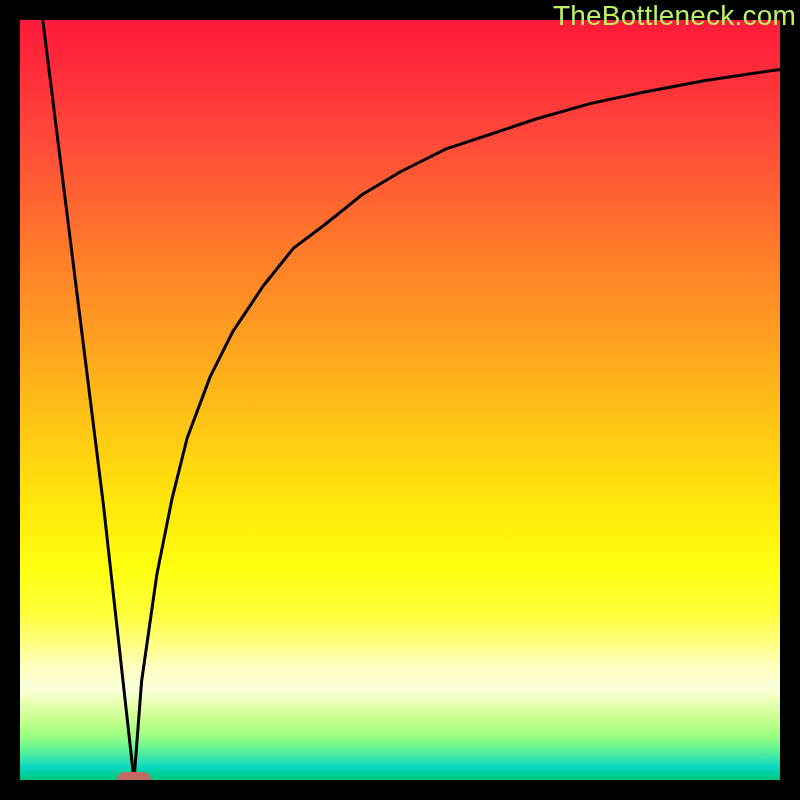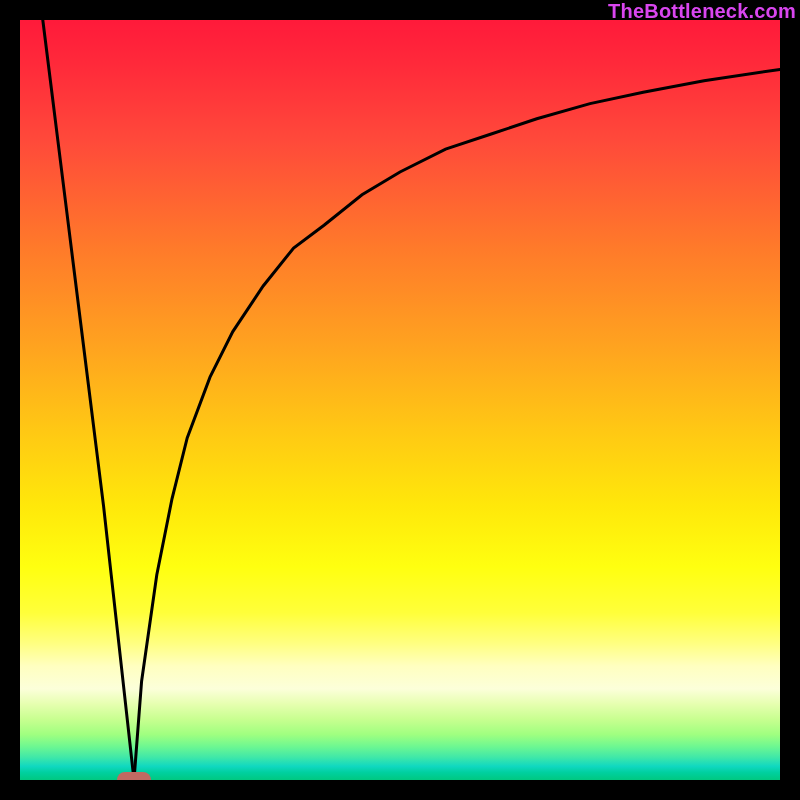--- a/index.html
+++ b/index.html
@@ -51,23 +51,23 @@
       #40e8a8 97%,
       #10d8c0 98.2%,
       #00d0a0 99%,
       #00c880 100%
     );
   }
   .watermark {
     position: absolute;
     top: 0px;
     right: 4px;
-    color: #d946ef;
-    font-size: 20px;
-    font-weight: 700;
+    color: #bef264;
+    font-size: 28px;
+    font-weight: 400;
     letter-spacing: 0.2px;
     user-select: none;
   }
   svg.curves {
     position: absolute;
     inset: 0;
   }
   .marker {
     position: absolute;
     width: 34px;

